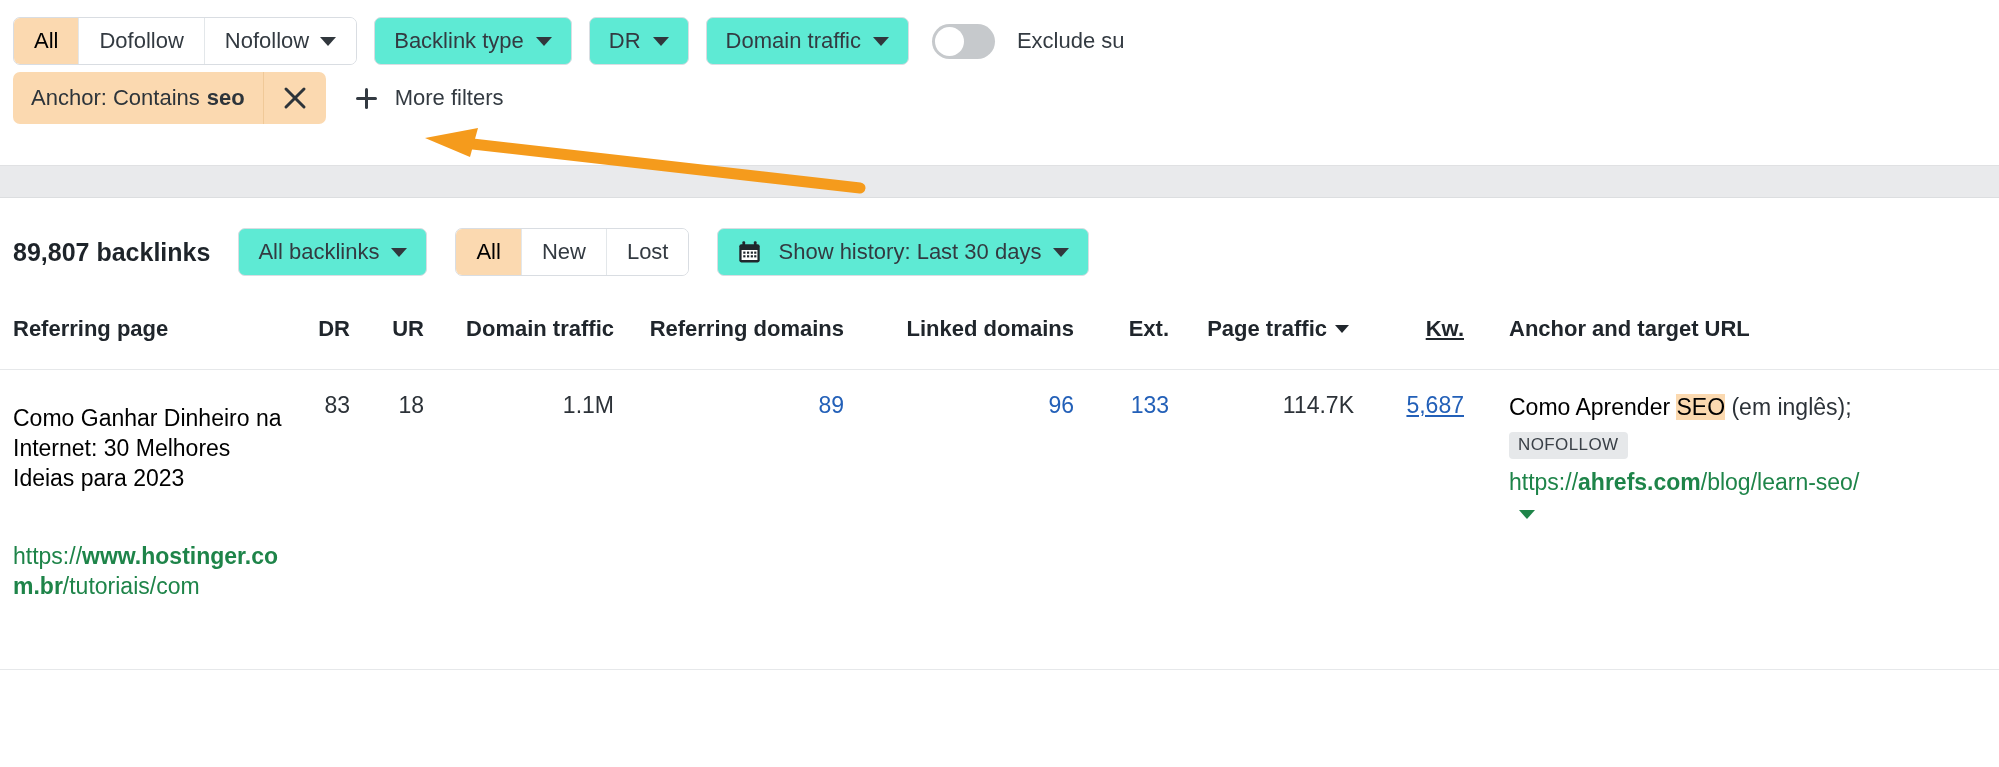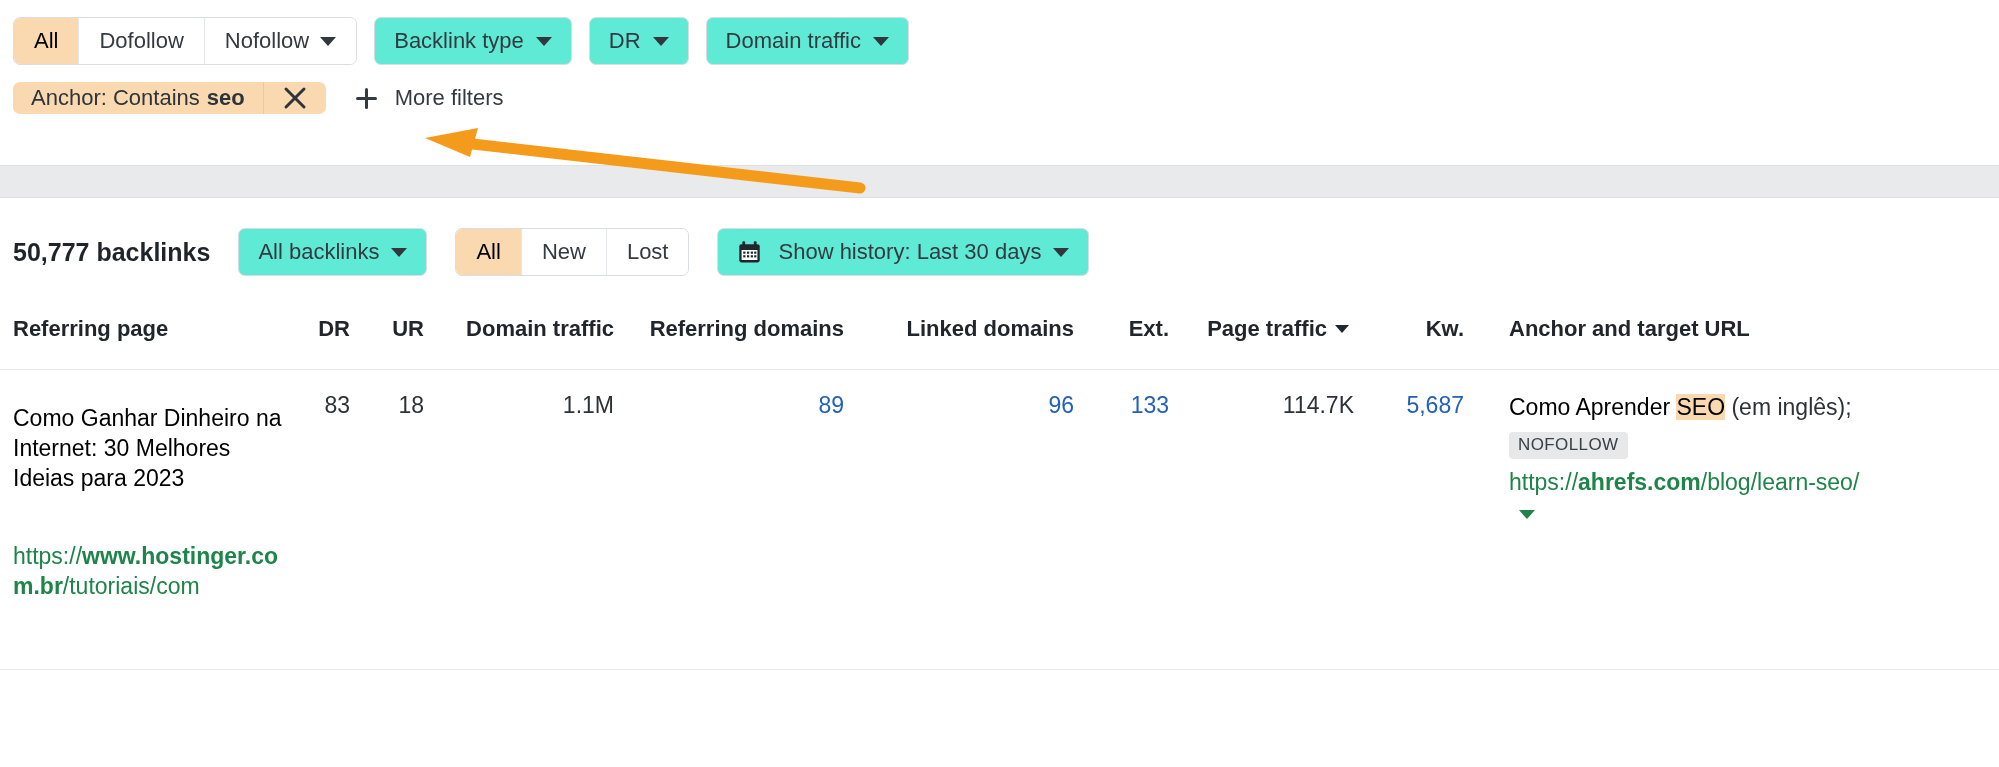--- a/index.html
+++ b/index.html
@@ -124,21 +124,21 @@
 
   
   .chip-row {
     display: flex; align-items: center;
     height: 48px;
     margin-top: 9px;
     gap: 28px;
   }
   .chip {
     display: flex; align-items: stretch;
-    height: 32px;
+    height: 52px;
     background: #fbd9b0;
     border-radius: 7px;
     overflow: hidden;
     cursor: pointer;
   }
   .chip-label {
     display: flex; align-items: center;
     padding: 0 18px;
     font-size: 22px;
     color: #2d343a;
@@ -212,21 +212,21 @@
     min-height: 300px;
   }
   .c-refpage  { width: 290px; padding-left: 13px; }
   .c-dr       { width:  60px; text-align: right; }
   .c-ur       { width:  74px; text-align: right; }
   .c-dtraffic { width: 190px; text-align: right; }
   .c-rdom     { width: 230px; text-align: right; }
   .c-ldom     { width: 230px; text-align: right; }
   .c-ext      { width:  95px; text-align: right; }
   .c-ptraffic { width: 185px; text-align: right; }
-  .c-kw       { width: 110px; text-align: right; }
+  .c-kw       { width: 110px; text-align: right; text-decoration: underline; }
   .c-anchor   { width: 420px; padding-left: 45px; }
 
   .thead .c-refpage  { padding-left: 13px; }
   .thead .c-dtraffic { text-align: right; }
   .thead .c-rdom     { text-align: right; }
   .thead .c-ldom     { text-align: right; }
   .thead .c-anchor   { padding-left: 45px; }
 
   .link-blue { color: #000000; text-decoration: none; cursor: pointer; margin-top: 12px; }
   .link-green { color: #1e8449; text-decoration: none; cursor: pointer; }
@@ -298,20 +298,26 @@
         <span>DR</span>
         <span class="caret"></span>
       </div>
 
       <div class="btn">
         <span>Domain traffic</span>
         <span class="caret"></span>
       </div>
 
 
+      <div class="toggle-wrap">
+        <div class="toggle">
+          <div class="knob"></div>
+        </div>
+        <span class="toggle-label">Exclude su</span>
+      </div>
     </div>
 
     <div class="chip-row">
       <div class="chip">
         <div class="chip-label">
           <span>Anchor: Contains</span>
           <b>seo</b>
         </div>
         <div class="chip-close">
           <span>
@@ -336,21 +342,21 @@
   </div>
 
   <div class="band"></div>
 
   <svg class="arrow-svg" width="900" height="110" viewBox="0 0 900 110">
     <path d="M455,42 L860,88" stroke="#f59b1c" stroke-width="11" stroke-linecap="round" fill="none"></path>
     <path d="M425,38 L478,28 L470,57 Z" fill="#f59b1c"></path>
   </svg>
 
   <div class="stats-row">
-    <div class="stats-count">50,777 backlinks</div>
+    <div class="stats-count">89,807 backlinks</div>
 
     <div class="btn">
       <span>All backlinks</span>
       <span class="caret"></span>
     </div>
 
     <div class="seg-group">
       <div class="seg active">
         <span>All</span>
       </div>

